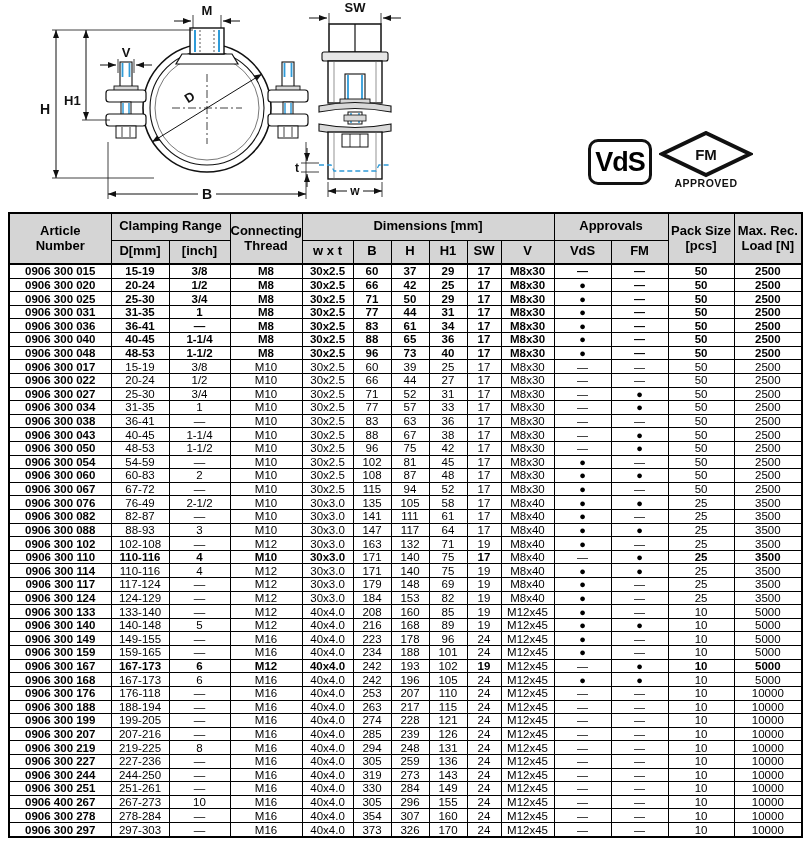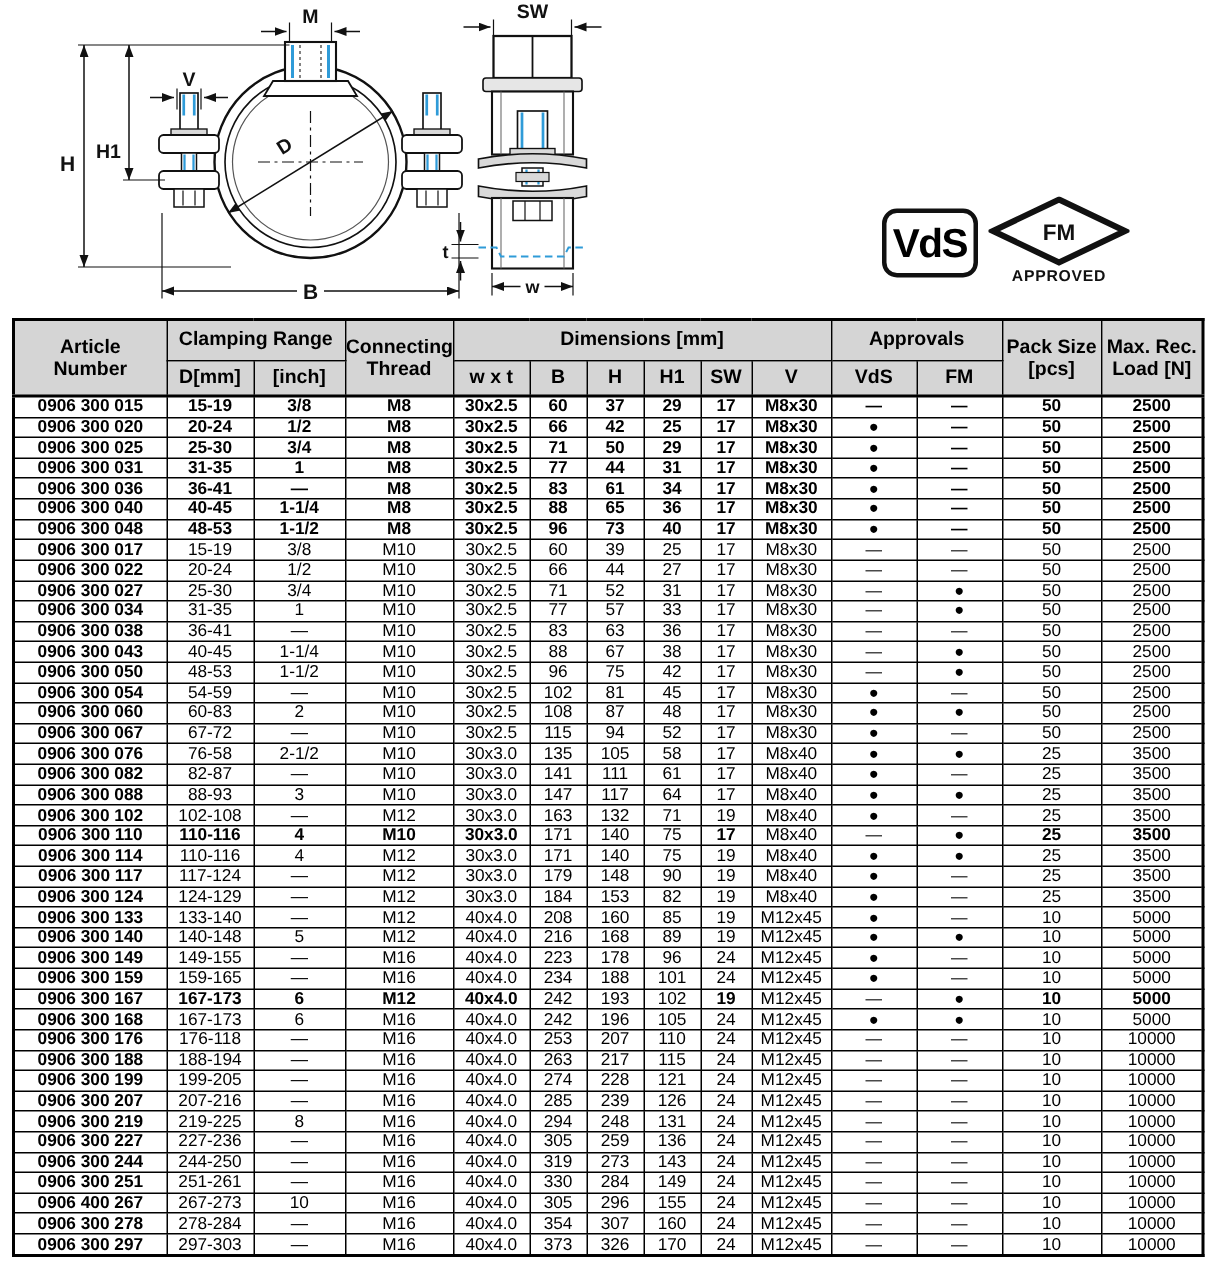--- a/index.html
+++ b/index.html
@@ -490,21 +490,21 @@
           <td>52</td>
           <td>17</td>
           <td>M8x30</td>
           <td class="sym">●</td>
           <td class="sym">—</td>
           <td>50</td>
           <td>2500</td>
         </tr>
         <tr>
           <td class="b">0906 300 076</td>
-          <td>76-58</td>
+          <td>76-49</td>
           <td>2-1/2</td>
           <td>M10</td>
           <td>30x3.0</td>
           <td>135</td>
           <td>105</td>
           <td>58</td>
           <td>17</td>
           <td>M8x40</td>
           <td class="sym">●</td>
           <td class="sym">●</td>
@@ -592,21 +592,21 @@
           <td>3500</td>
         </tr>
         <tr>
           <td class="b">0906 300 117</td>
           <td>117-124</td>
           <td>—</td>
           <td>M12</td>
           <td>30x3.0</td>
           <td>179</td>
           <td>148</td>
-          <td>90</td>
+          <td>69</td>
           <td>19</td>
           <td>M8x40</td>
           <td class="sym">●</td>
           <td class="sym">—</td>
           <td>25</td>
           <td>3500</td>
         </tr>
         <tr>
           <td class="b">0906 300 124</td>
           <td>124-129</td>

